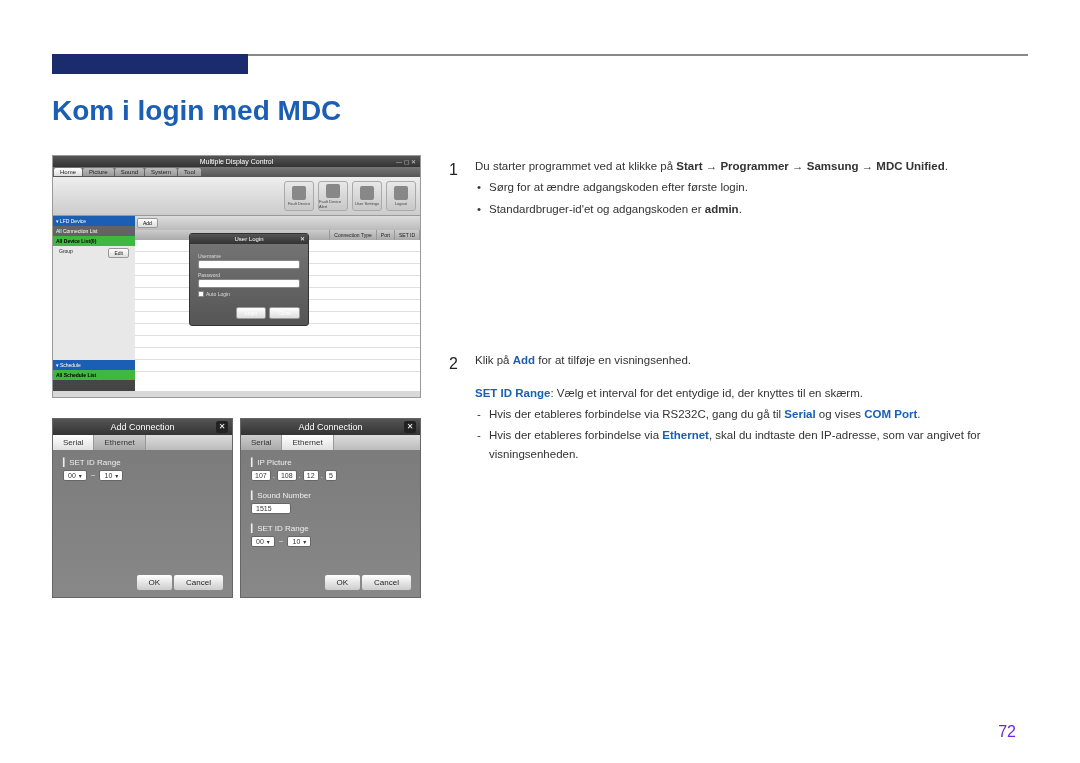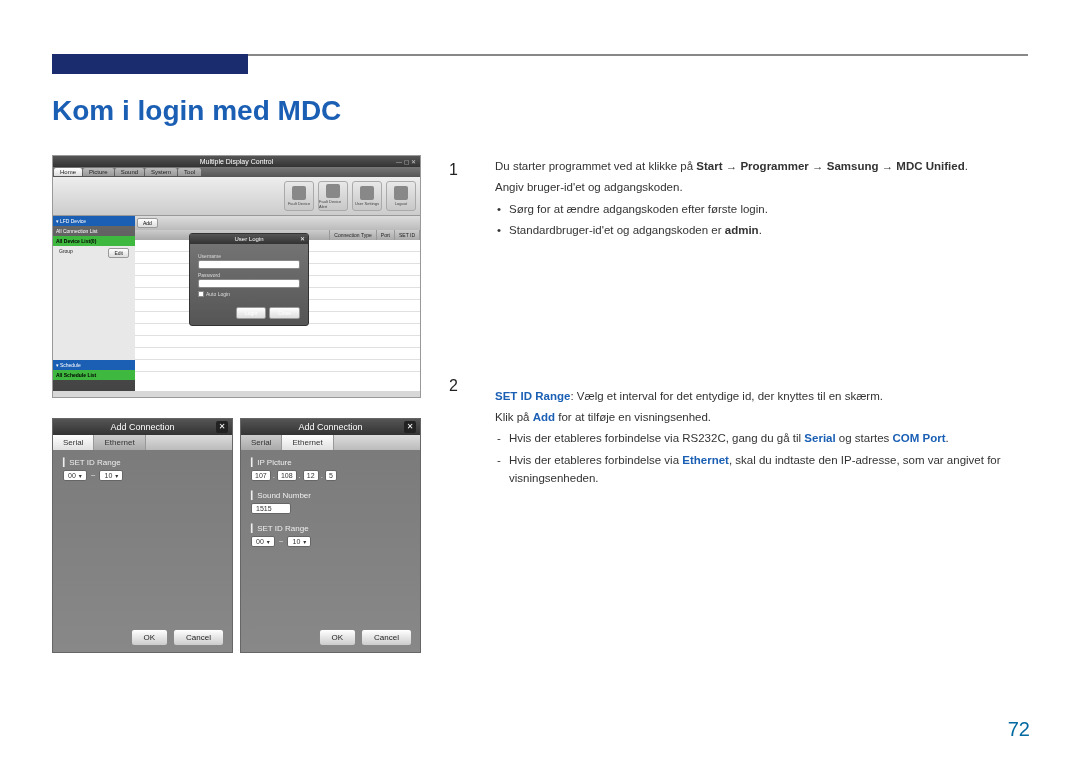--- a/index.html
+++ b/index.html
@@ -42,54 +42,54 @@
   .login-x { position: absolute; right: 3px; top: 1px; }
   .login-body { padding: 6px 8px; color: #ddd; }
   .login-field { margin: 3px 0; }
   .login-input { background: #fff; height: 9px; border: 1px solid #888; border-radius: 2px; margin-top: 1px; }
   .login-chk { display: flex; align-items: center; gap: 2px; margin-top: 3px; }
   .login-chk-box { width: 6px; height: 6px; background: #fff; border: 1px solid #888; }
   .login-btns { display: flex; justify-content: flex-end; gap: 3px; padding: 4px 8px 6px; }
   .login-btns .shot1-btn-sm { padding: 2px 8px; }
 
   
-  .shot2, .shot3 { position: absolute; width: 181px; height: 235px; background: linear-gradient(180deg,#999 0%,#7a7a7a 6%,#888 100%); border: 1px solid #666; font-size: 8px; color: #fff; }
+  .shot2, .shot3 { position: absolute; width: 181px; height: 180px; background: linear-gradient(180deg,#999 0%,#7a7a7a 6%,#888 100%); border: 1px solid #666; font-size: 8px; color: #fff; }
   .shot2 { top: 418px; left: 52px; }
   .shot3 { top: 418px; left: 240px; }
   .addconn-title { background: linear-gradient(#555,#333); padding: 3px; text-align: center; font-size: 9px; position: relative; }
   .addconn-x { position: absolute; right: 4px; top: 2px; background: #222; width: 12px; height: 12px; text-align: center; line-height: 12px; border-radius: 2px; font-size: 8px; }
   .addconn-tabs { display: flex; background: linear-gradient(#ddd,#bbb); }
   .addconn-tab { padding: 3px 10px; font-size: 8px; color: #333; background: linear-gradient(#ccc,#aaa); border-right: 1px solid #999; }
   .addconn-tab.active { background: linear-gradient(#fff,#e0e0e0); }
   .addconn-body { padding: 8px 10px; color: #eee; font-size: 8px; display: flex; flex-direction: column; gap: 10px; }
   .ac-label { font-size: 8px; }
   .ac-select { background: #fff; color: #333; border: 1px solid #666; border-radius: 2px; padding: 1px 4px; display: inline-flex; align-items: center; gap: 3px; font-size: 7px; }
   .ac-select .caret { font-size: 6px; }
   .ac-row { display: flex; align-items: center; gap: 4px; }
   .ac-ip { display: flex; gap: 2px; align-items: center; }
   .ac-ip .oct { background: #fff; color: #333; padding: 1px 3px; font-size: 7px; border: 1px solid #666; border-radius: 2px; }
   .ac-ip .dot { color: #eee; }
   .ac-input { background: #fff; color: #333; padding: 1px 4px; font-size: 7px; border: 1px solid #666; border-radius: 2px; width: 40px; }
-  .addconn-btns { position: absolute; bottom: 6px; right: 8px; display: flex; gap: 5px; }
+  .addconn-btns { position: absolute; bottom: 6px; right: 8px; display: flex; }
   .addconn-btn { background: linear-gradient(#fff,#ccc); color: #222; border: 1px solid #888; border-radius: 3px; padding: 3px 12px; font-size: 8px; }
 
   
   .right-col { position: absolute; left: 449px; top: 157px; width: 578px; font-size: 11.5px; color: #333; line-height: 1.6; }
   .step { display: flex; gap: 14px; margin-bottom: 16px; }
   .step-num { font-size: 16px; color: #222; font-weight: 400; width: 12px; }
-  .step-body { flex: 1; margin-left: 20px; }
+  .step-body { flex: 1; }
   .step-body p { margin-bottom: 3px; }
   .bold { font-weight: bold; }
   .blue { color: #1a5fb4; font-weight: bold; }
   ul { list-style: none; padding-left: 0; }
   ul li { position: relative; padding-left: 14px; margin-bottom: 3px; }
   ul li::before { content: '•'; position: absolute; left: 2px; }
   .dashlist li::before { content: '-'; }
 
-  .page-num { position: absolute; bottom: 22px; right: 50px; font-size: 20px; color: #0369a1; }
+  .page-num { position: absolute; bottom: 22px; right: 64px; font-size: 16px; color: #6d28d9; }
 </style>
 </head>
 <body>
 
 <div class="top-bar"></div>
 <div class="top-bar-accent"></div>
 
 <h1 class="page-title">Kom i login med MDC</h1>
 
 <div class="shot1">
@@ -267,38 +267,37 @@
   </div>
 </div>
 
 <div class="right-col">
   <div class="step">
     <div class="step-num">1</div>
     <div class="step-body">
       <p>
         <span>Du starter programmet ved at klikke på </span><span class="bold">Start → Programmer → Samsung → MDC Unified</span><span>.</span>
       </p>
-      <p>Angiv bruger-id'et og adgangskoden.</p>
       <ul>
         <li>Sørg for at ændre adgangskoden efter første login.</li>
         <li><span>Standardbruger-id'et og adgangskoden er </span><span class="bold">admin</span><span>.</span></li>
       </ul>
     </div>
   </div>
 
   <div class="step" style="margin-top:130px">
     <div class="step-num">2</div>
     <div class="step-body">
+      <p>
+        <span>Klik på </span><span class="blue">Add</span><span> for at tilføje en visningsenhed.</span>
+      </p>
       <p style="margin-top:14px">
         <span class="blue">SET ID Range</span><span>: Vælg et interval for det entydige id, der knyttes til en skærm.</span>
       </p>
-      <p>
-        <span>Klik på </span><span class="blue">Add</span><span> for at tilføje en visningsenhed.</span>
-      </p>
       <ul class="dashlist">
-        <li><span>Hvis der etableres forbindelse via RS232C, gang du gå til </span><span class="blue">Serial</span><span> og startes </span><span class="blue">COM Port</span><span>.</span></li>
+        <li><span>Hvis der etableres forbindelse via RS232C, gang du gå til </span><span class="blue">Serial</span><span> og vises </span><span class="blue">COM Port</span><span>.</span></li>
         <li><span>Hvis der etableres forbindelse via </span><span class="blue">Ethernet</span><span>, skal du indtaste den IP-adresse, som var angivet for visningsenheden.</span></li>
       </ul>
     </div>
   </div>
 </div>
 
 <div class="page-num">72</div>
 
 </body></html>

